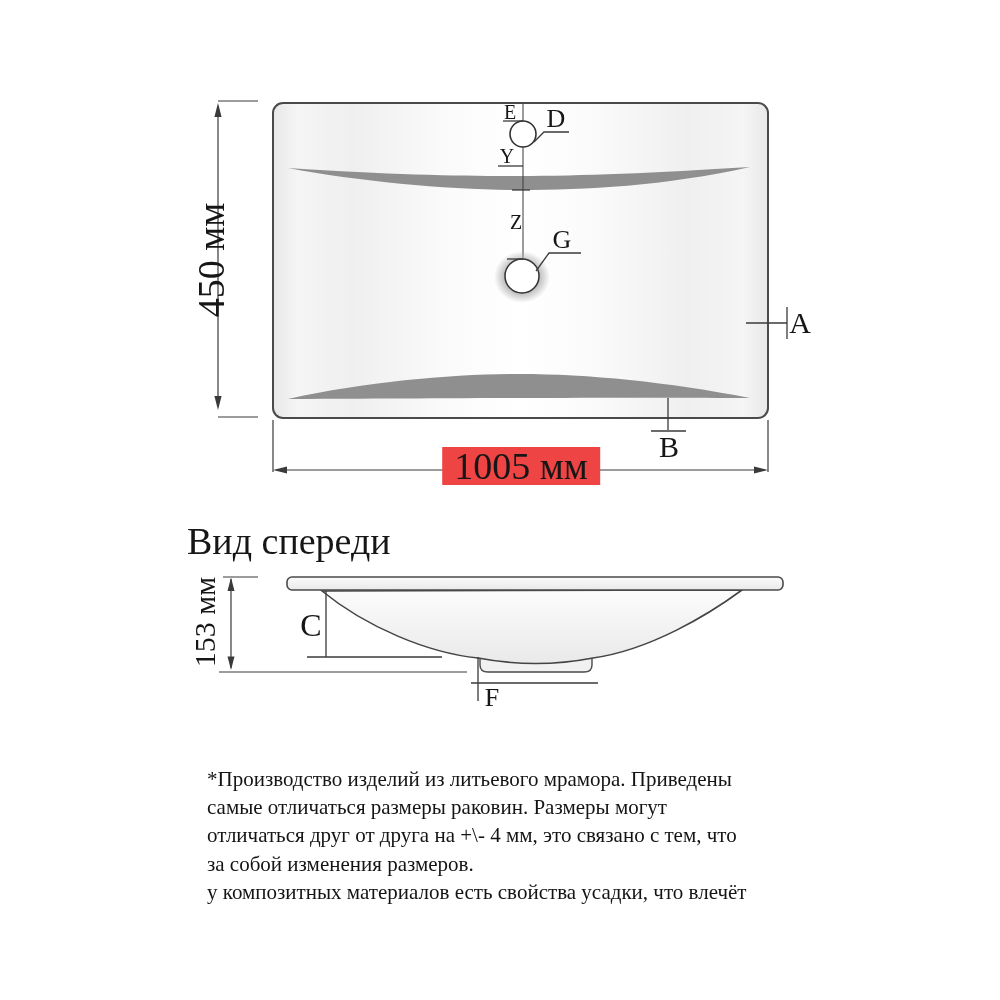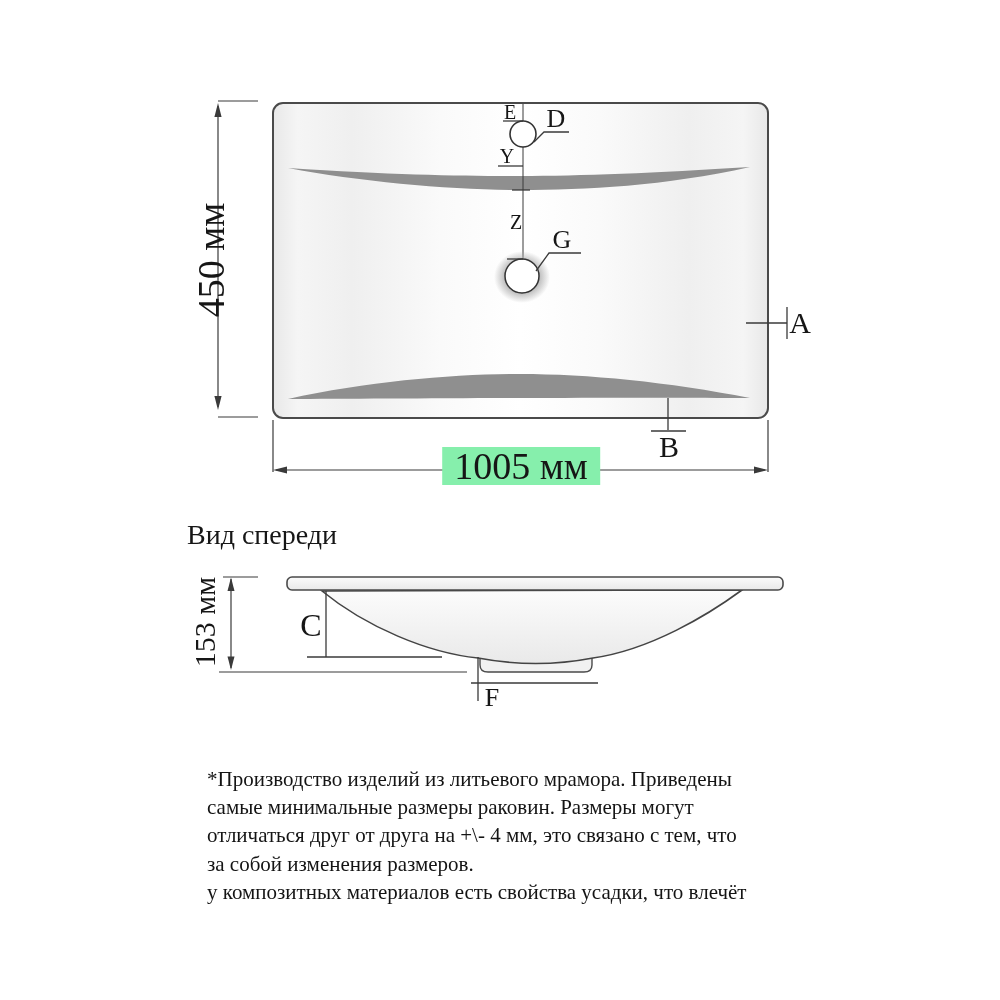--- a/index.html
+++ b/index.html
@@ -9,26 +9,26 @@
     position:relative;overflow:hidden;color:#161616;
   }
   .page{position:absolute;left:0;top:0;width:1000px;height:1000px;}
   svg.art{position:absolute;left:0;top:0;}
   .label{
     position:absolute;transform:translate(-50%,-50%);
     white-space:nowrap;color:#161616;line-height:1;
   }
   .rot{transform:translate(-50%,-50%) rotate(-90deg);}
   .dimtext{font-size:38px;}
-  .dimtext-bg{background:#86efac;padding:0 12px;}
+  .dimtext-bg{background:#ef4444;padding:0 12px;}
   .callout-sm{font-size:20px;}
   .callout-md{font-size:26px;}
   .callout-lg{font-size:30px;}
   .view-title{
-    position:absolute;left:187px;top:519px;font-size:28px;
+    position:absolute;left:187px;top:519px;font-size:38px;
     white-space:nowrap;color:#161616;
   }
   .note{
     position:absolute;left:207px;top:765px;width:620px;
   }
   .note-line{
     font-size:21px;line-height:28.2px;white-space:nowrap;color:#141414;
   }
 </style>
 </head>
@@ -140,19 +140,19 @@
 
   <div class="view-title">Вид спереди</div>
 
   <div class="label rot" style="left:205px;top:622px;font-size:30px;">153 мм</div>
 
   <div class="label" style="left:311px;top:625px;font-size:32px;">C</div>
   <div class="label callout-md" style="left:492px;top:698px;">F</div>
 
   <div class="note">
     <div class="note-line">*Производство изделий из литьевого мрамора. Приведены</div>
-    <div class="note-line">самые минимальные размеры раковин. Размеры могут</div>
+    <div class="note-line">самые отличаться размеры раковин. Размеры могут</div>
     <div class="note-line">отличаться друг от друга на +\- 4 мм, это связано с тем, что</div>
     <div class="note-line">за собой изменения размеров.</div>
     <div class="note-line">у композитных материалов есть свойства усадки, что влечёт</div>
   </div>
 
 </div>
 
 </body></html>

